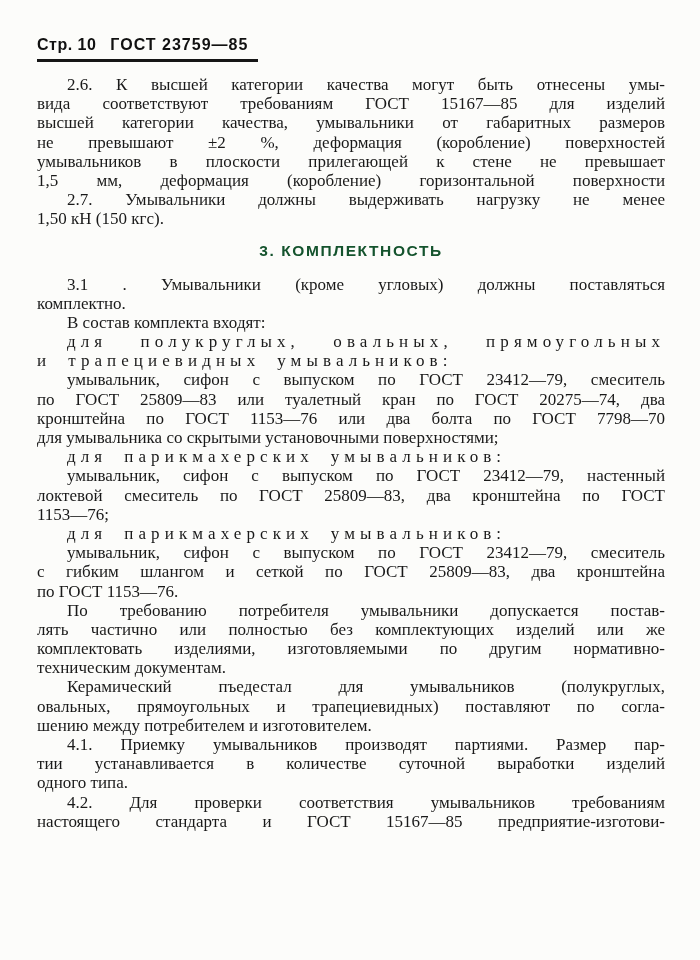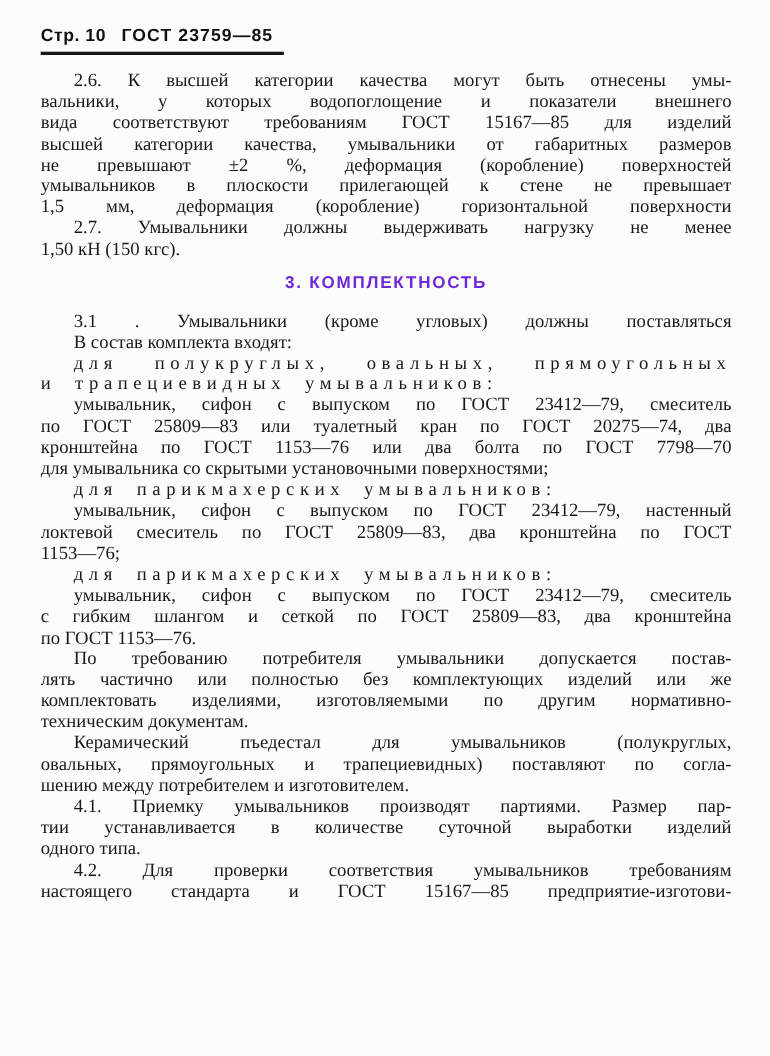--- a/index.html
+++ b/index.html
@@ -7,21 +7,21 @@
     width: 700px; height: 960px;
     background: #fcfcfa;
     color: #1a1a1a;
     font-family: "Liberation Serif", "DejaVu Serif", serif;
     overflow: hidden;
     -webkit-font-smoothing: antialiased;
   }
   .page {
     box-sizing: border-box;
     width: 700px; height: 960px;
-    padding: 24px 35px 0 37px;
+    padding: 36px 35px 0 37px;
   }
   .page-header {
     display: inline-block;
     font-family: "Liberation Sans", "DejaVu Sans", sans-serif;
     font-size: 16px;
     letter-spacing: 0.5px;
     color: #111;
     border-bottom: 3px solid #161616;
     padding: 0 10px 5px 0;
     margin-bottom: 13px;
@@ -49,49 +49,49 @@
   .para.spaced .line {
     letter-spacing: 0.30em;
     word-spacing: 0.45em;
   }
   .heading {
     font-family: "Liberation Sans", "DejaVu Sans", sans-serif;
     font-weight: 800;
     font-size: 15.5px;
     letter-spacing: 1.6px;
     text-align: center;
-    color: #6d28d9;
+    color: #14532d;
     margin: 13px 0 15px 0;
   }
   .heading.big-gap { margin: 27px 0 17px 0; }
 </style>
 </head>
 <body>
 
 <div class="page">
   <header class="page-header">
     <span class="pg-label">Стр. 10</span><span class="doc-num">ГОСТ  23759—85</span>
   </header>
   <main class="doc-body">
       <div class="para">
         <div class="line just ind">2.6. К высшей категории качества могут быть отнесены умы-</div>
-        <div class="line just">вальники, у которых водопоглощение и показатели внешнего</div>
         <div class="line just">вида соответствуют требованиям ГОСТ 15167—85 для изделий</div>
         <div class="line just">высшей категории качества, умывальники от габаритных размеров</div>
         <div class="line just">не превышают ±2 %, деформация (коробление) поверхностей</div>
         <div class="line just">умывальников в плоскости прилегающей к стене не превышает</div>
         <div class="line just">1,5 мм, деформация (коробление) горизонтальной поверхности</div>
       </div>
       <div class="para">
         <div class="line just ind">2.7. Умывальники должны выдерживать нагрузку не менее</div>
         <div class="line">1,50 кН (150 кгс).</div>
       </div>
       <div class="heading">3. КОМПЛЕКТНОСТЬ</div>
       <div class="para">
         <div class="line just ind">3.1 . Умывальники (кроме угловых) должны поставляться</div>
+        <div class="line">комплектно.</div>
       </div>
       <div class="para">
         <div class="line ind">В состав комплекта входят:</div>
       </div>
       <div class="para spaced">
         <div class="line just ind">для полукруглых, овальных, прямоугольных</div>
         <div class="line">и трапециевидных умывальников:</div>
       </div>
       <div class="para">
         <div class="line just ind">умывальник, сифон с выпуском по ГОСТ 23412—79, смеситель</div>

